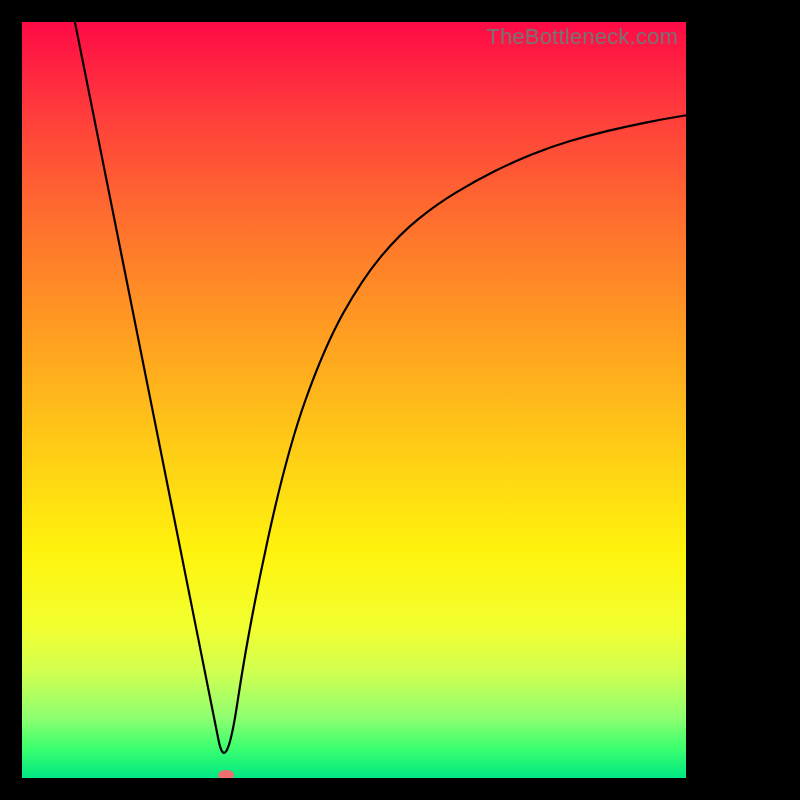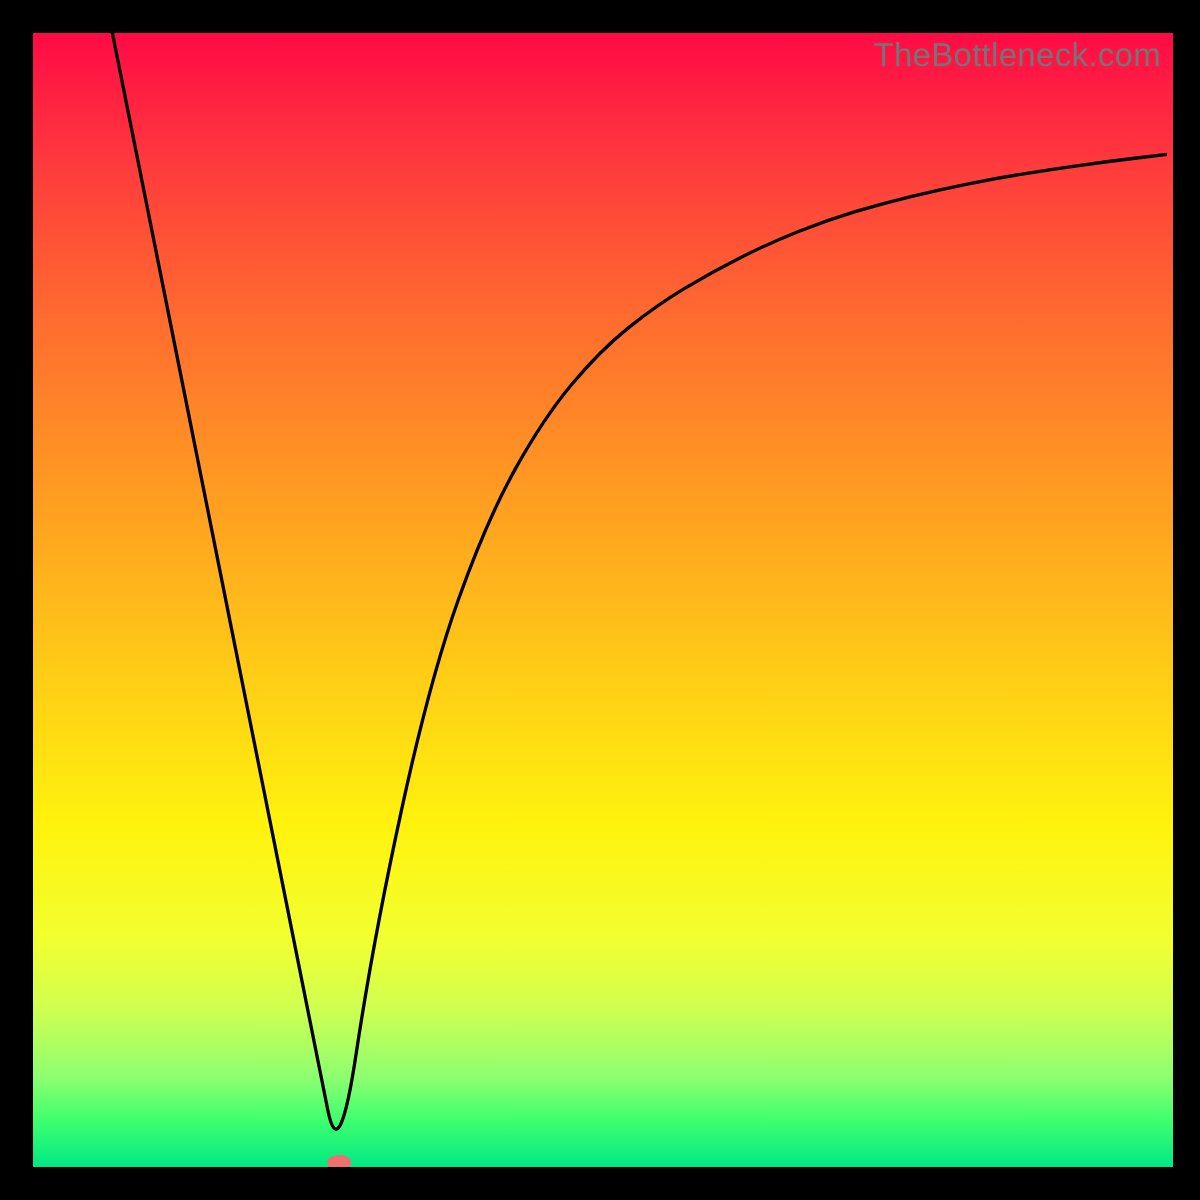--- a/index.html
+++ b/index.html
@@ -7,21 +7,21 @@
   .outer {
     width: 800px;
     height: 800px;
     background: #000;
     position: relative;
   }
   .plot {
     position: absolute;
     left: 22px;
     top: 22px;
-    width: 760px;
+    width: 664px;
     height: 756px;
     background: linear-gradient(to bottom,
       #ff0a46 0%,
       #ff3c3c 12%,
       #ff6b2f 25%,
       #ff9a22 40%,
       #ffc817 55%,
       #fff30d 70%,
       #f2ff30 80%,
       #d0ff50 86%,

